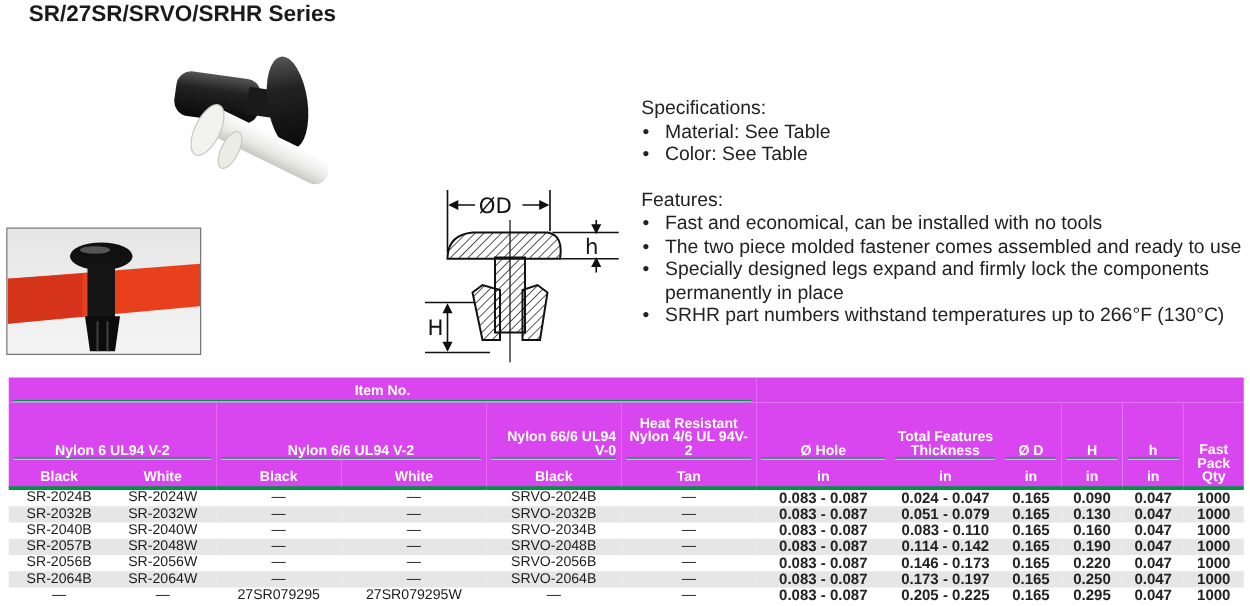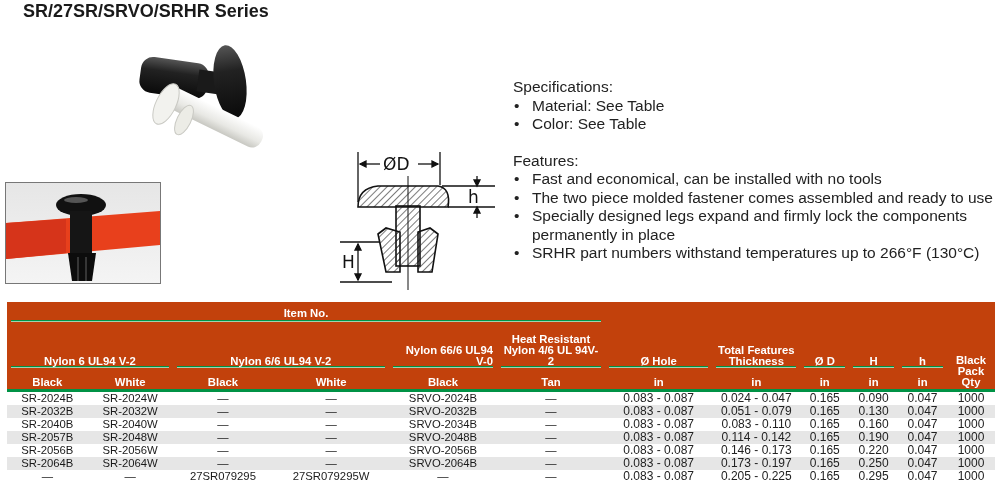--- a/index.html
+++ b/index.html
@@ -13,28 +13,28 @@
 
   .specs { position:absolute; left:513px; top:78px; font-size:15.5px; line-height:18.5px; color:#222; }
   .specs .hdr { margin:0; }
   .specs ul { list-style:none; margin:0; padding:0; }
   .specs li { position:relative; padding-left:19px; }
   .specs li::before { content:"•"; position:absolute; left:1px; top:0; }
   .specs .gap { height:18px; }
   .specs .feat li { width:470px; }
 
   .tbl { position:absolute; left:7px; top:302px; width:988px; border-collapse:collapse; font-size:11.3px; font-weight:bold; }
-  .tbl th { background:#c2410c; color:#fff; font-weight:bold; text-align:center; padding:0 4px; line-height:11px; vertical-align:bottom; }
+  .tbl th { background:#d946ef; color:#fff; font-weight:bold; text-align:center; padding:0 4px; line-height:11px; vertical-align:bottom; }
   .tbl thead tr.r1 th { height:20px; vertical-align:bottom; }
   .tbl thead tr.r2 th { height:46px; }
   .tbl thead tr.r3 th { height:20px; vertical-align:bottom; padding-bottom:1px; }
   .ul { border-bottom:1px solid #9fd3b0; box-shadow: inset 0 -1px 0 #009245; }
   .tbl td { text-align:center; line-height:13px; height:13px; padding:0 2px; white-space:nowrap; }
   .tbl td.mat { font-weight:normal; color:#1a1a1a; }
-  .tbl td.num { font-weight:normal; color:#222; font-size:12px; }
+  .tbl td.num { font-weight:bold; color:#222; font-size:12px; }
   .tbl tbody tr:nth-child(even) td { background:#e6e6e6; }
   .tbl tbody tr:first-child td { border-top:3px solid #009245; }
   .spacer { background:#009245; }
 </style>
 </head>
 <body>
 
 <div class="title">
   <div>SR/27SR/SRVO/SRHR Series</div>
 </div>
@@ -157,21 +157,21 @@
         </th>
       <th>
           <div class="ul">Ø D</div>
         </th>
       <th>
           <div class="ul">H</div>
         </th>
       <th>
           <div class="ul">h</div>
         </th>
-      <th rowspan="2" style="width:40px;vertical-align:bottom;padding-bottom:1px;">Black Pack Qty</th>
+      <th rowspan="2" style="width:40px;vertical-align:bottom;padding-bottom:1px;">Fast Pack Qty</th>
     </tr>
     <tr class="r3">
       <th>Black</th>
       <th>White</th>
       <th>Black</th>
       <th>White</th>
       <th>Black</th>
       <th>Tan</th>
       <th>in</th>
       <th>in</th>

